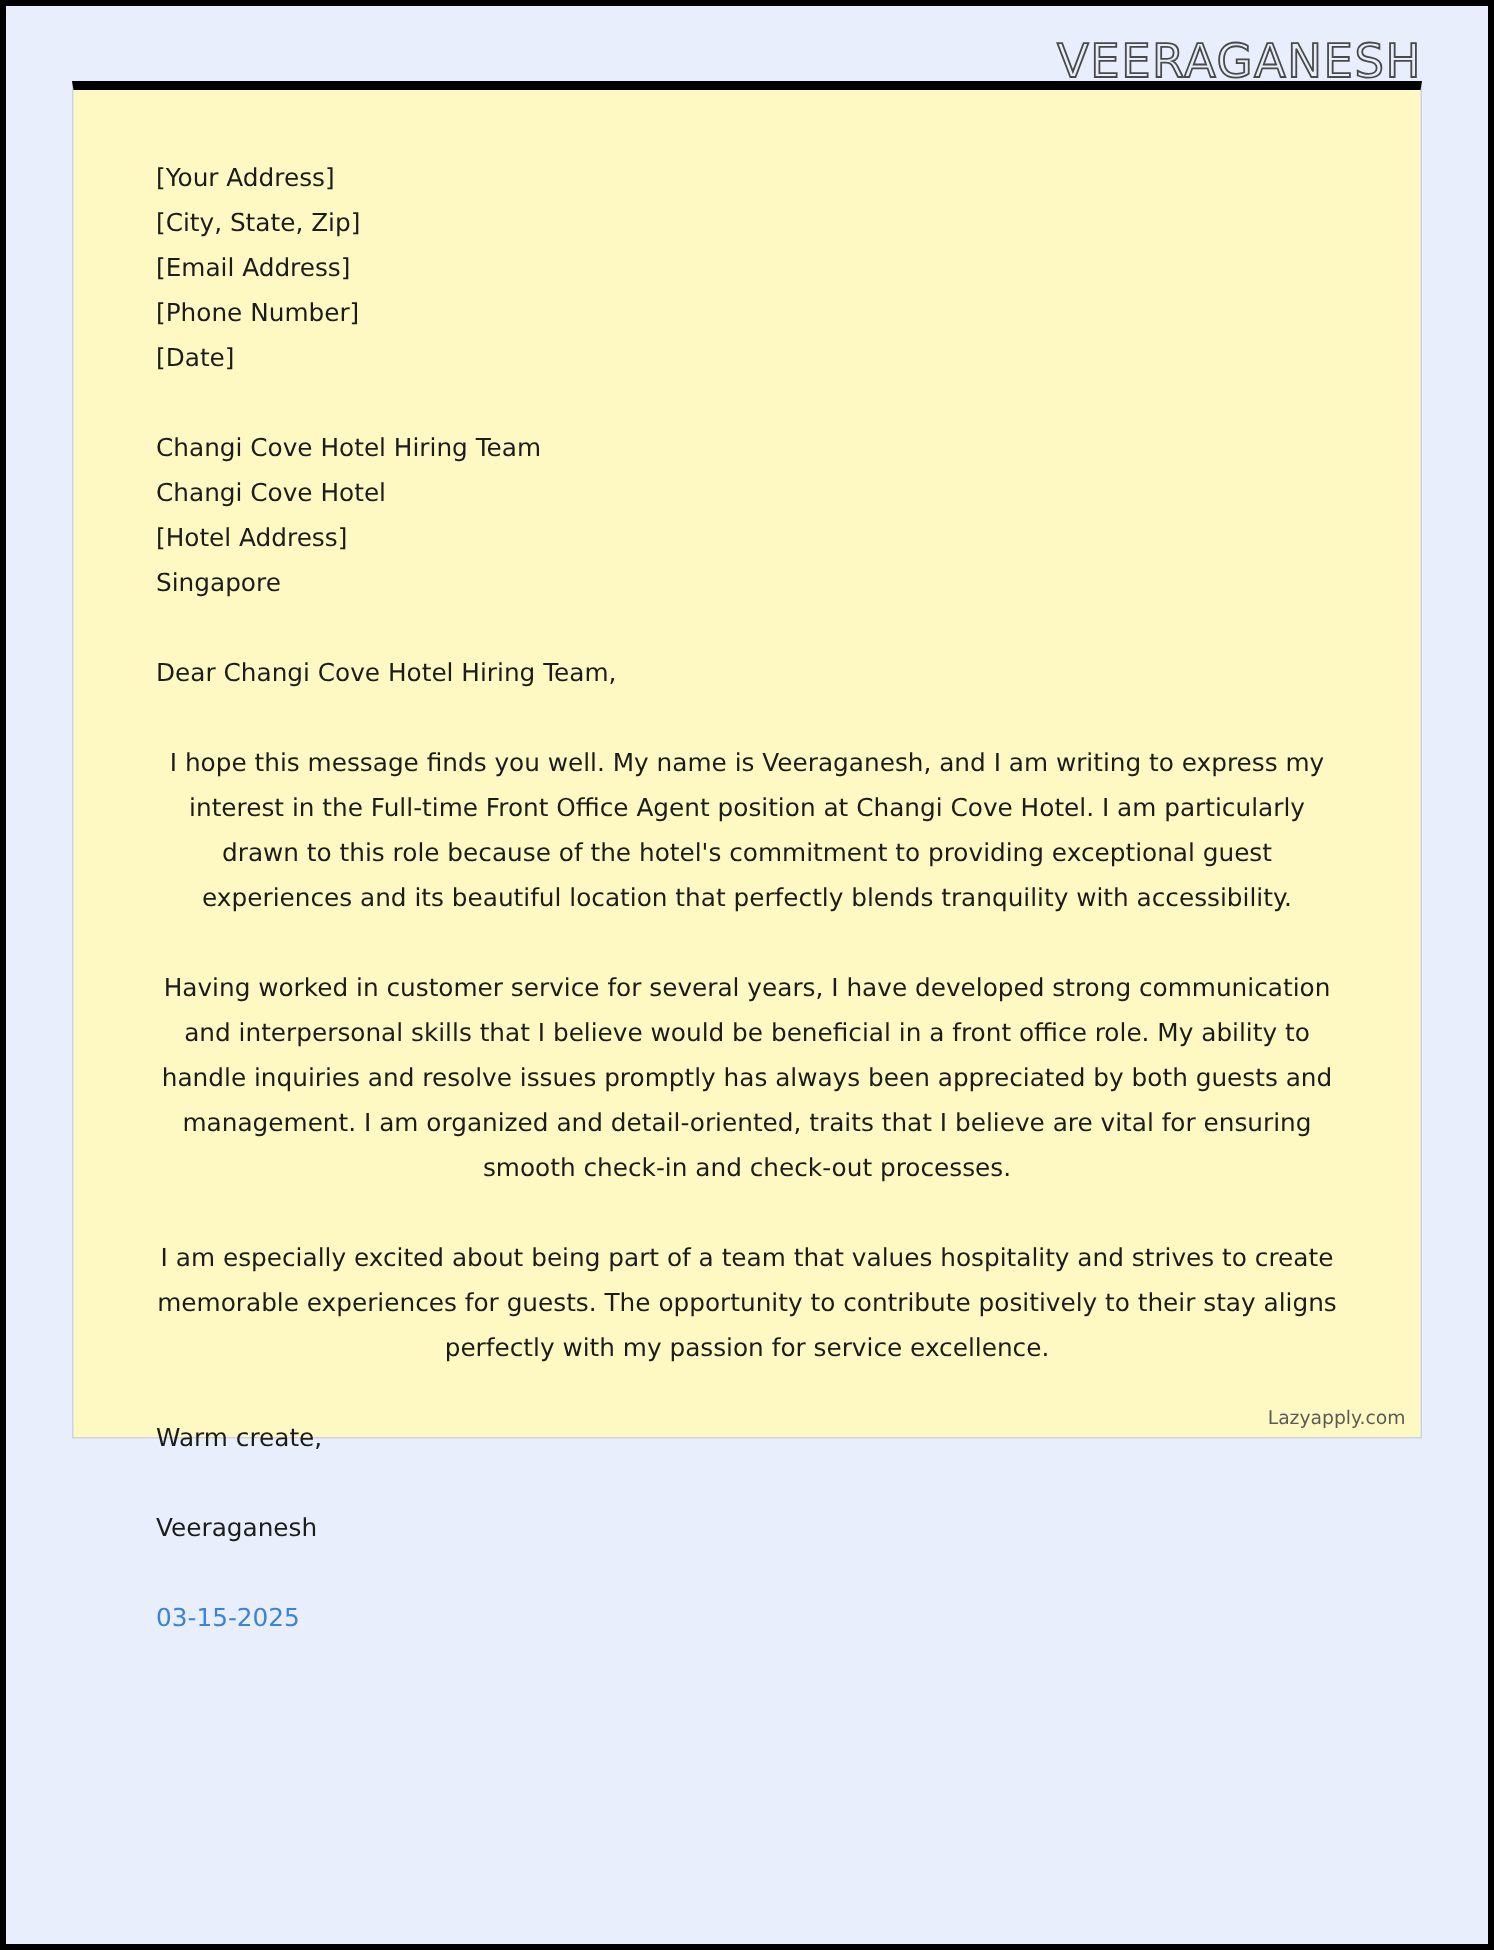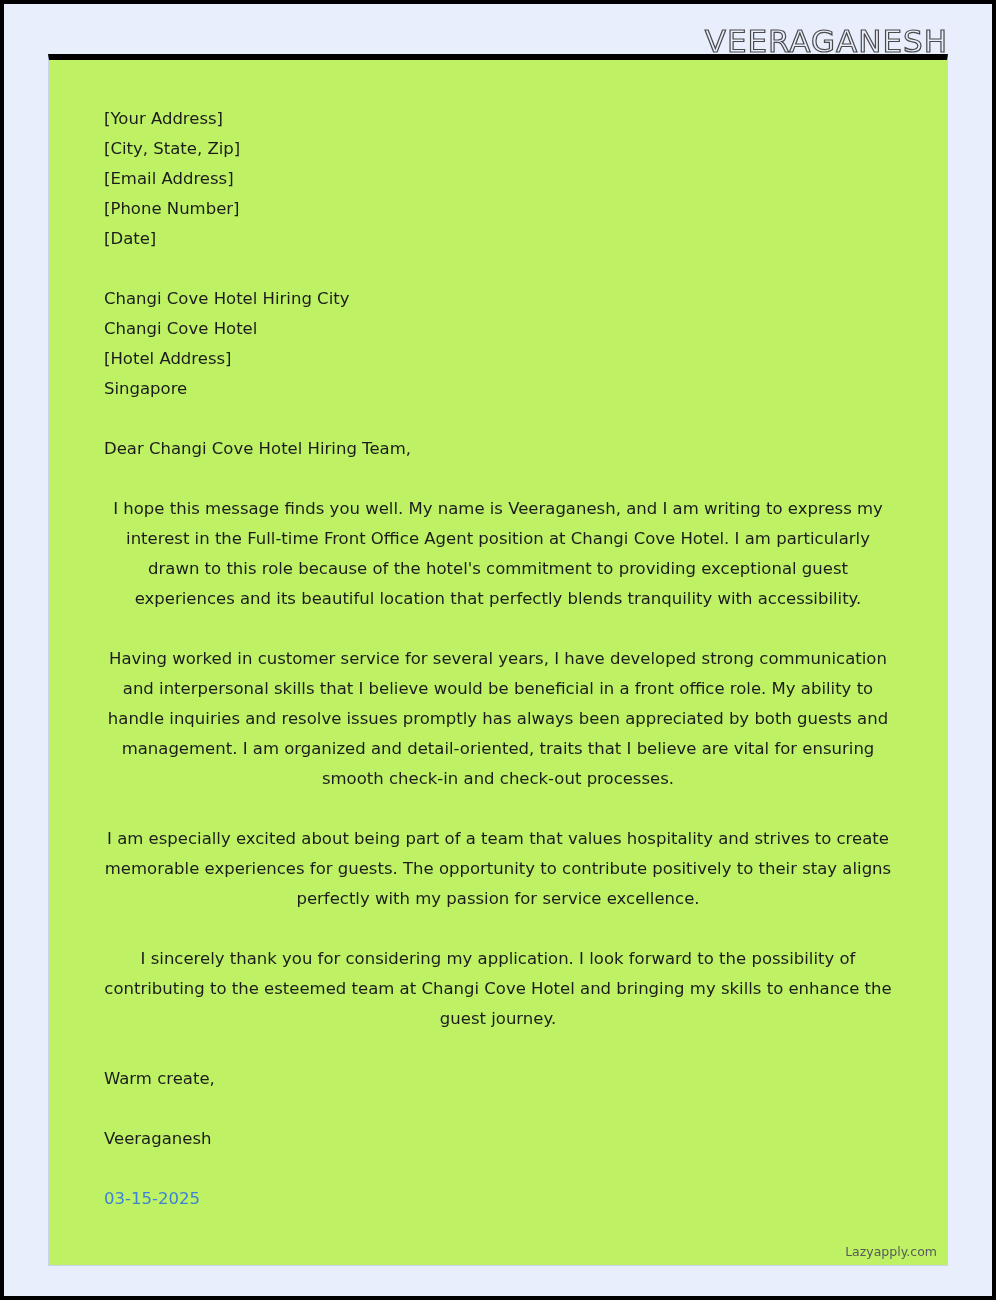--- a/index.html
+++ b/index.html
@@ -33,22 +33,22 @@
     -webkit-text-stroke: 1.2px #4a4a4a;
     text-stroke: 1.2px #4a4a4a;
     font-weight: 400;
     white-space: nowrap;
   }
   .sheet {
     position: absolute;
     left: 44px;
     top: 50px;
     width: 900px;
-    height: 1212px;
-    background: #bef264;
+    height: 905px;
+    background: #fef9c3;
     border-top: 6px solid #000000;
     border-left: 1px solid #c9d4ea;
     border-right: 1px solid #c9d4ea;
     border-bottom: 1px solid #c9d4ea;
   }
   .letter {
     padding: 44px 55px 0 55px;
     font-size: 16.5px;
     line-height: 30px;
     color: #1c1c1c;
@@ -84,34 +84,33 @@
 
   <div class="sheet">
     <div class="letter">
 
       <p class="block">[Your Address]
 [City, State, Zip]
 [Email Address]
 [Phone Number]
 [Date]</p>
 
-      <p class="block">Changi Cove Hotel Hiring City
+      <p class="block">Changi Cove Hotel Hiring Team
 Changi Cove Hotel
 [Hotel Address]
 Singapore</p>
 
       <p class="block">Dear Changi Cove Hotel Hiring Team,</p>
 
       <p class="block para">I hope this message finds you well. My name is Veeraganesh, and I am writing to express my interest in the Full-time Front Office Agent position at Changi Cove Hotel. I am particularly drawn to this role because of the hotel's commitment to providing exceptional guest experiences and its beautiful location that perfectly blends tranquility with accessibility.</p>
 
       <p class="block para">Having worked in customer service for several years, I have developed strong communication and interpersonal skills that I believe would be beneficial in a front office role. My ability to handle inquiries and resolve issues promptly has always been appreciated by both guests and management. I am organized and detail-oriented, traits that I believe are vital for ensuring smooth check-in and check-out processes.</p>
 
       <p class="block para">I am especially excited about being part of a team that values hospitality and strives to create memorable experiences for guests. The opportunity to contribute positively to their stay aligns perfectly with my passion for service excellence.</p>
 
-      <p class="block para">I sincerely thank you for considering my application. I look forward to the possibility of contributing to the esteemed team at Changi Cove Hotel and bringing my skills to enhance the guest journey.</p>
 
       <p class="block">Warm create,</p>
 
       <p class="sig-name">Veeraganesh</p>
 
       <p class="date-line">03-15-2025</p>
 
     </div>
 
     <div class="footer">Lazyapply.com</div>

